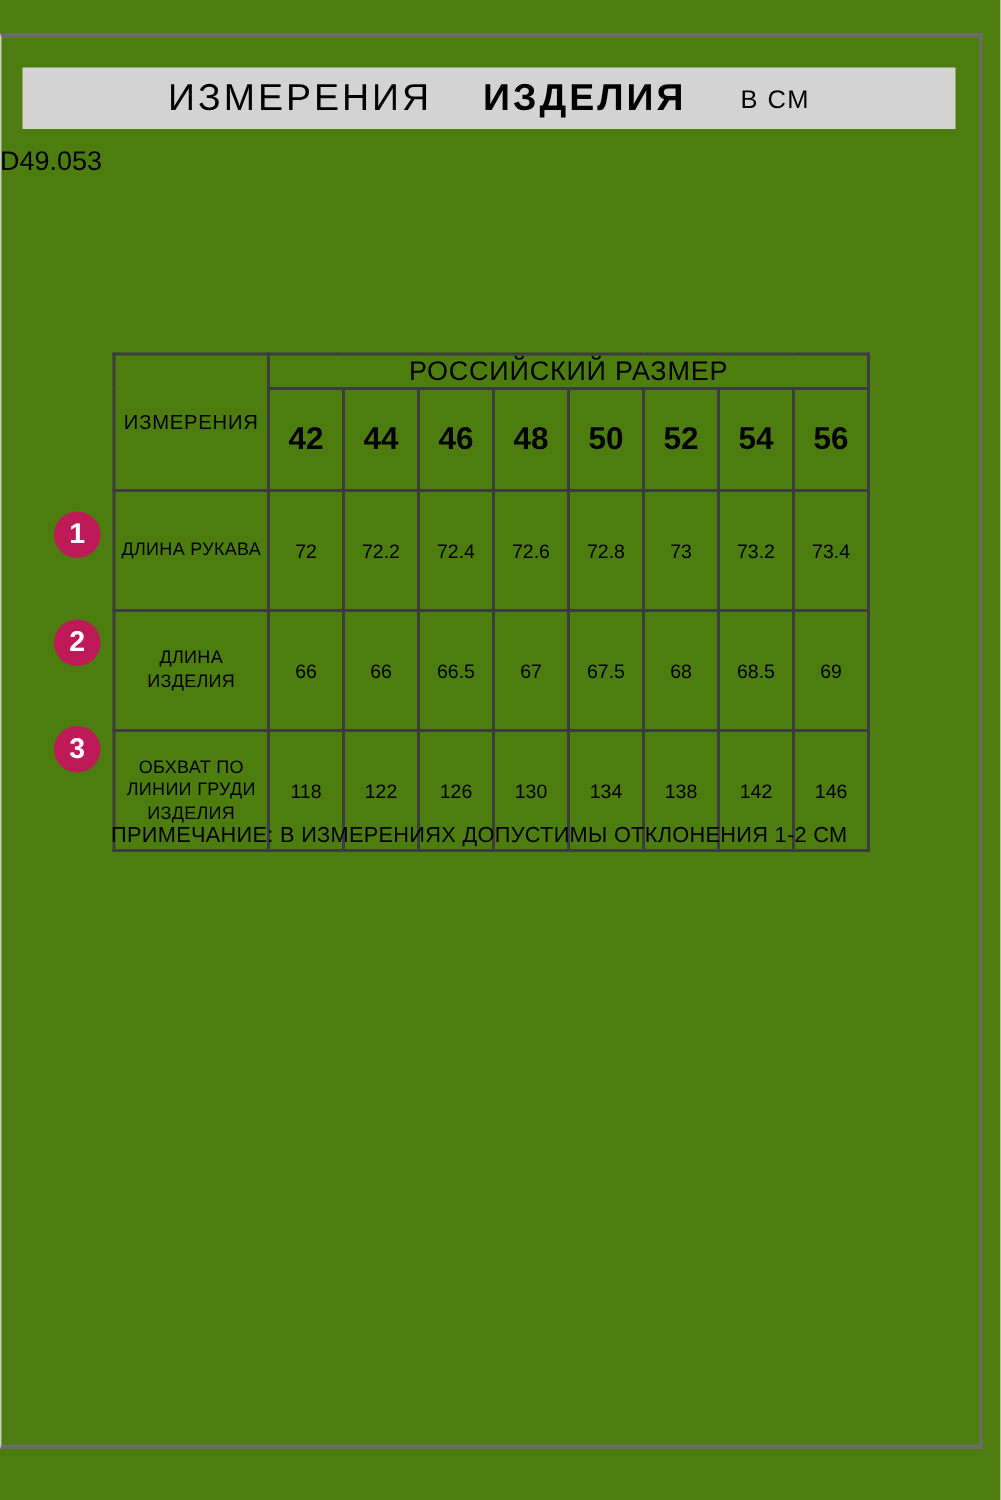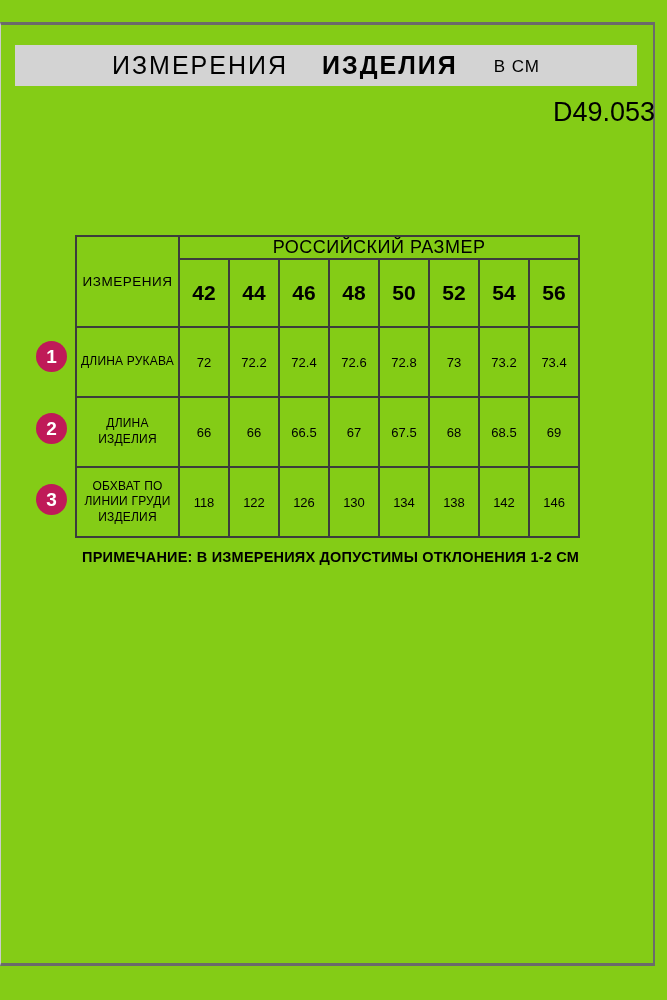--- a/index.html
+++ b/index.html
@@ -2,21 +2,21 @@
 <html style="--accent: #bf1a58; --barbg: #d3d3d3; --frame: #6b6b6b;"><head>
 <meta charset="utf-8">
 <style>
   * { margin:0; padding:0; box-sizing:border-box; }
   html,body { background:#ffffff; }
   body { font-family:"Liberation Sans", sans-serif; color:#000; }
 
   .page {
     position:relative;
     width:667px; height:1000px;
-    background:#84cc16;
+    background:#4d7c0f;
     overflow:hidden;
     padding-left:19px;
   }
 
   
   .frame {
     position:absolute;
     top:22px; left:0;
     width:655px; height:944px;
     border-top:3px solid var(--frame,#6b6b6b);
@@ -41,22 +41,22 @@
     margin-left:34px;
   }
   .title-units {
     font-size:17px; font-weight:normal; letter-spacing:1px;
     margin-left:36px; padding-top:3px;
   }
 
   .product-code {
     position:absolute;
     top:97px; left:0; width:655px;
-    text-align:right;
-    font-size:27px;
+    text-align:left;
+    font-size:18px;
   }
 
   .description {
     position:absolute;
     top:125px; left:77px; width:500px;
     text-align:center;
     font-size:16px; line-height:21px;
     white-space:pre-line;
   }
 
@@ -71,21 +71,21 @@
   table.size-table td {
     border:2px solid #3c3c3c;
     text-align:center;
     vertical-align:middle;
     overflow:hidden;
   }
   .col-label { width:103px; }
   .col-size  { width:50px; }
   tr.row-group td { height:17px; }
   tr.row-sizes td { height:68px;text-align:center; }
-  tr.row-data  td { height:70px; }
+  tr.row-data  td { height:80px; }
 
   .cell-measurements { font-size:13.5px; letter-spacing:0.5px; }
   .cell-size-group   { font-size:18px; letter-spacing:0.5px; }
   .cell-size         { font-size:21px; font-weight:bold; }
   .cell-row-label    { font-size:12px; line-height:1.3; white-space:pre-line; letter-spacing:0.2px; }
   .cell-value        { font-size:13px; }
 
   
   .badge {
     position:absolute;
@@ -96,23 +96,23 @@
     color:#fff;
     display:flex; align-items:center; justify-content:center;
     font-size:19px; font-weight:bold;
   }
   .badge-1 { top:341px; }
   .badge-2 { top:413px; }
   .badge-3 { top:484px; }
 
   .note {
     position:absolute;
-    top:549px; left:79px; width:503px;
+    top:549px; left:68px; width:503px;
     text-align:center;
-    font-size:14.5px; font-weight:bold;
+    font-size:14.5px; font-weight:normal;
     letter-spacing:0.2px;
   }
 </style>
 </head>
 <body>
 
 <div class="page">
 
   <div class="frame"></div>
 

